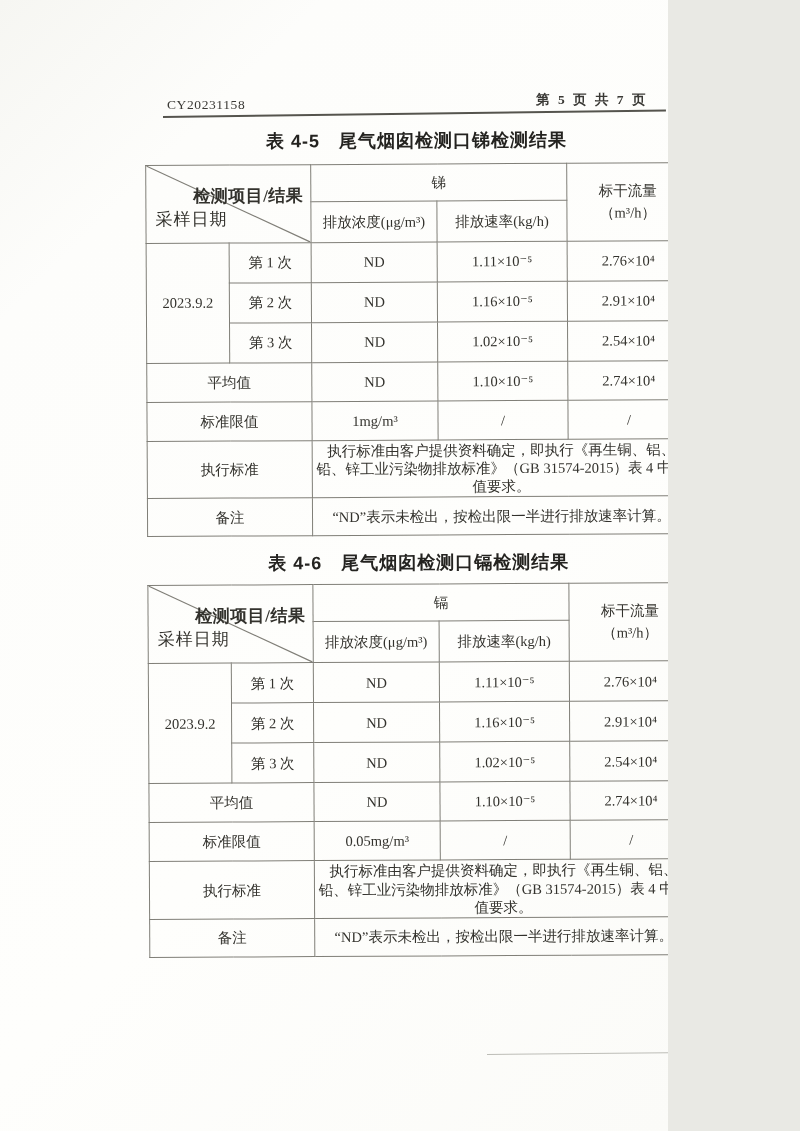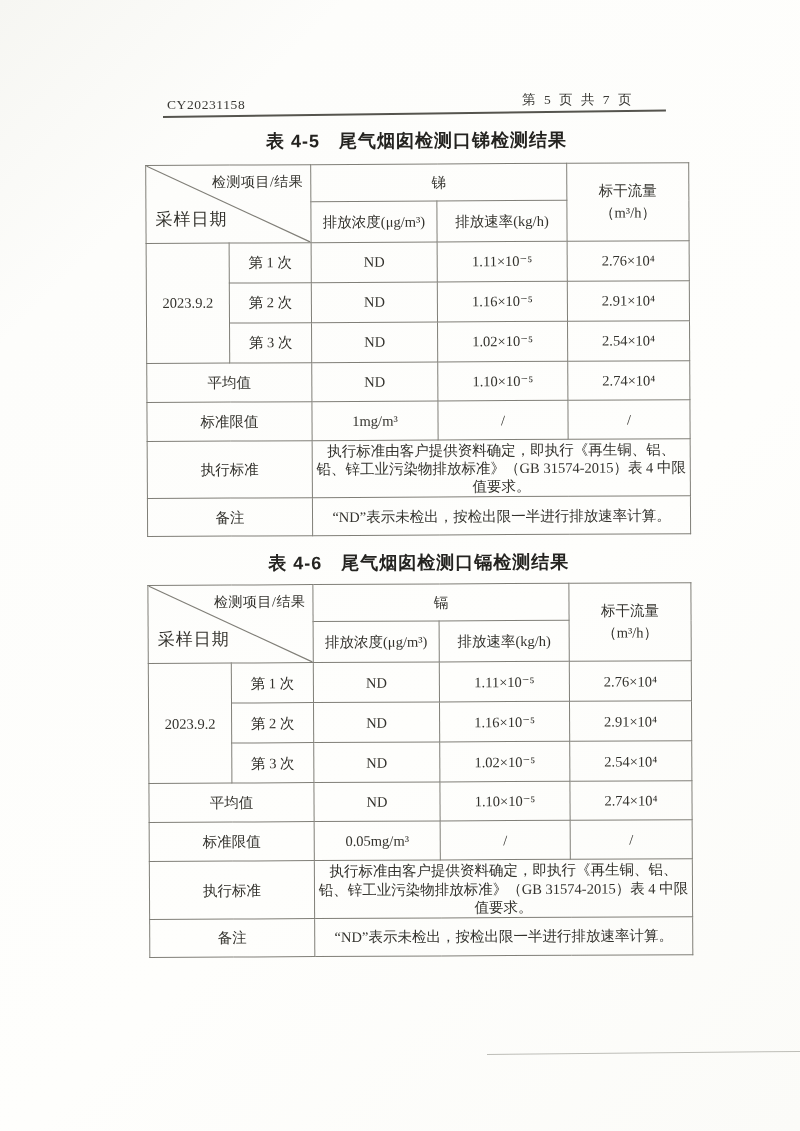--- a/index.html
+++ b/index.html
@@ -2,32 +2,32 @@
 <html><head>
 <meta charset="utf-8">
 <style>
   html,body{margin:0;padding:0;}
   body{
     width:800px;height:1131px;
     background:#e9e9e4;
     font-family:"Liberation Serif","DejaVu Serif",serif;
   }
   .sheet{
-    position:relative;width:800px;height:1131px;overflow:hidden;
+    position:relative;width:668px;height:1131px;overflow:hidden;
     background:linear-gradient(135deg,#f6f6f2 0%, #fdfdfb 18%, #fefefc 60%, #fbfbf8 100%);
     color:#2e2d29;
   }
   
   .report-no{
     position:absolute;left:167px;top:97px;
     font-size:13.5px;letter-spacing:.6px;color:#3a3935;
   }
   .page-indicator{
-    position:absolute;left:522px;top:91px;
-    font-size:13.5px;letter-spacing:2.5px;color:#3a3935;white-space:nowrap;
+    position:absolute;left:536px;top:91px;
+    font-size:13.5px;letter-spacing:2.5px;color:#3a3935;white-space:nowrap;font-weight:bold;
   }
   .header-rule{
     position:absolute;left:163px;top:116px;width:503px;height:1.6px;
     background:#55544e;transform:rotate(-0.75deg);transform-origin:0 50%;
   }
   
   .main{
     position:absolute;left:145px;top:130px;width:543px;
     transform:rotate(-0.3deg);transform-origin:0 0;
   }
@@ -49,21 +49,21 @@
   tr.hrow1 td{height:34px;}
   tr.hrow2 td{height:38px;border-radius:15px;}
   tr.drow td{height:37px;}
   tr.arow td{height:36px;}
   tr.lrow td{height:36px;}
   tr.rrow td{height:35px;}
   
   td.corner{position:relative;padding:0;}
   td.corner svg{position:absolute;left:0;top:0;width:100%;height:100%;display:block;}
   .corner-top{
-    position:absolute;right:7px;top:8px;font-size:14px;letter-spacing:.5px;color:#33322d;
+    position:absolute;right:7px;top:20px;font-size:17px;letter-spacing:.5px;color:#33322d;font-weight:bold;
   }
   .corner-bottom{
     position:absolute;left:9px;bottom:13px;font-size:17px;letter-spacing:1px;color:#33322d;
   }
   .flow-h div{line-height:1.5;}
   td.textblock{padding:3px 8px;text-align:center;line-height:1.32;}
   
   .scan-artifact{
     position:absolute;left:487px;top:1054px;width:320px;height:1.3px;
     background:#bdbdb7;transform:rotate(-0.55deg);transform-origin:0 50%;

